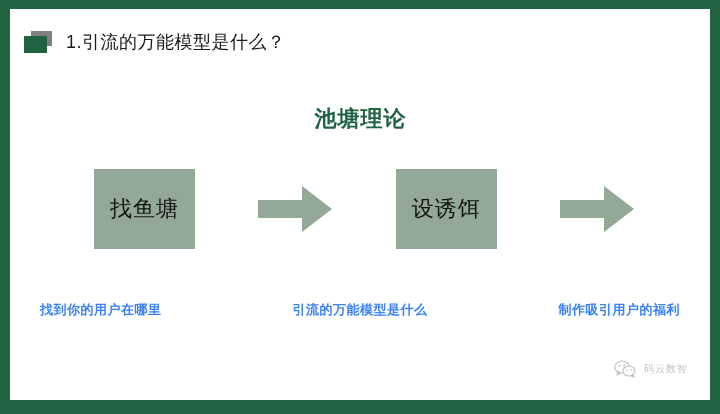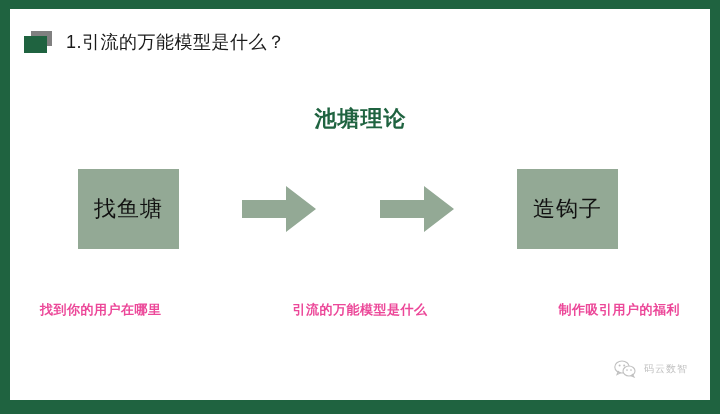--- a/index.html
+++ b/index.html
@@ -110,21 +110,21 @@
     text-align: center;
     font-size: 22px;
     font-weight: bold;
     color: #1f6340;
     letter-spacing: 1px;
   }
 
   
   .flow {
     position: absolute;
-    left: 68px;
+    left: 84px;
     top: 160px;
     width: 540px;
     height: 80px;
     display: flex;
     align-items: center;
     justify-content: space-between;
   }
   .flow-box {
     width: 101px;
     height: 80px;
@@ -155,21 +155,21 @@
     position: absolute;
     left: 30px;
     top: 292px;
     width: 640px;
     display: flex;
     justify-content: space-between;
   }
   .caption {
     font-size: 13px;
     font-weight: bold;
-    color: #ec4899;
+    color: #3b82f6;
     letter-spacing: 0.5px;
     text-align: center;
     white-space: nowrap;
   }
 
   
   .watermark {
     position: absolute;
     right: 22px;
     bottom: 22px;
@@ -218,30 +218,30 @@
       <div class="flow-box">
         <span class="flow-box-label">找鱼塘</span>
       </div>
 
       <div class="flow-arrow">
         <svg width="74" height="46" viewBox="0 0 74 46" aria-hidden="true">
           <polygon points="0,14 44,14 44,0 74,23 44,46 44,32 0,32" fill="#93a995"></polygon>
         </svg>
       </div>
 
+      <div class="flow-box">
+        <span class="flow-box-label">设诱饵</span>
+      </div>
 
       <div class="flow-arrow">
         <svg width="74" height="46" viewBox="0 0 74 46" aria-hidden="true">
           <polygon points="0,14 44,14 44,0 74,23 44,46 44,32 0,32" fill="#93a995"></polygon>
         </svg>
       </div>
 
-      <div class="flow-box">
-        <span class="flow-box-label">造钩子</span>
-      </div>
 
     </div>
 
     <div class="captions">
       <div class="caption">找到你的用户在哪里</div>
       <div class="caption">引流的万能模型是什么</div>
       <div class="caption">制作吸引用户的福利</div>
     </div>
 
     <div class="watermark">

